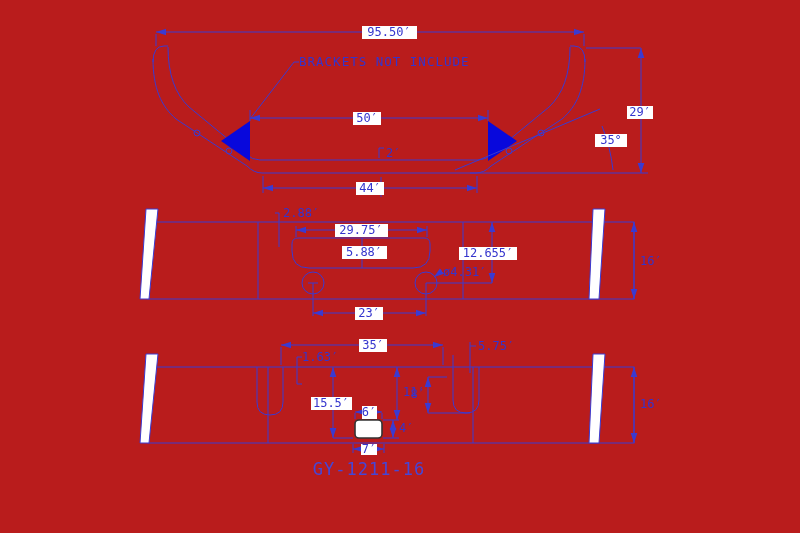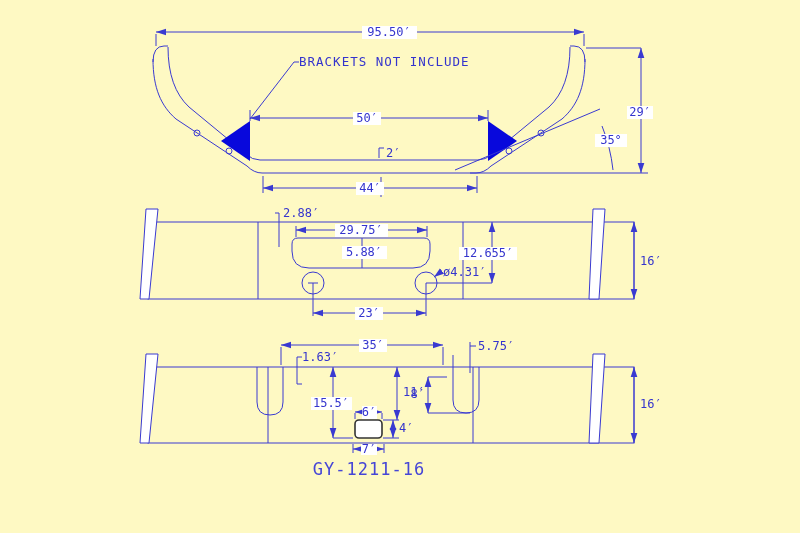--- a/index.html
+++ b/index.html
@@ -1,16 +1,16 @@
 <!DOCTYPE html>
 <html><head>
 <meta charset="utf-8">
 <style>
   html,body{margin:0;padding:0;background:#ffffff;}
-  .canvas{position:relative;width:800px;height:533px;background:#fef9c3;overflow:hidden;}
+  .canvas{position:relative;width:800px;height:533px;background:#b91c1c;overflow:hidden;}
   svg{display:block;font-family:"DejaVu Sans Mono","Liberation Mono",monospace;}
   .dl{stroke:#3a3ad1;stroke-width:1;fill:none;}
   .dim{fill:#3434cd;font-size:12px;}
   .note{fill:#3434cd;font-size:12.5px;letter-spacing:1px;}
   .pn{fill:#4646d6;font-size:17px;letter-spacing:1px;}
   .tbg{fill:#ffffff;stroke:none;}
   .tri{fill:#0808dc;stroke:none;}
   .tab{fill:#ffffff;stroke:#3a3ad1;stroke-width:1;}
   .plate{fill:#ffffff;stroke:#333333;stroke-width:1.6;}
 </style>

